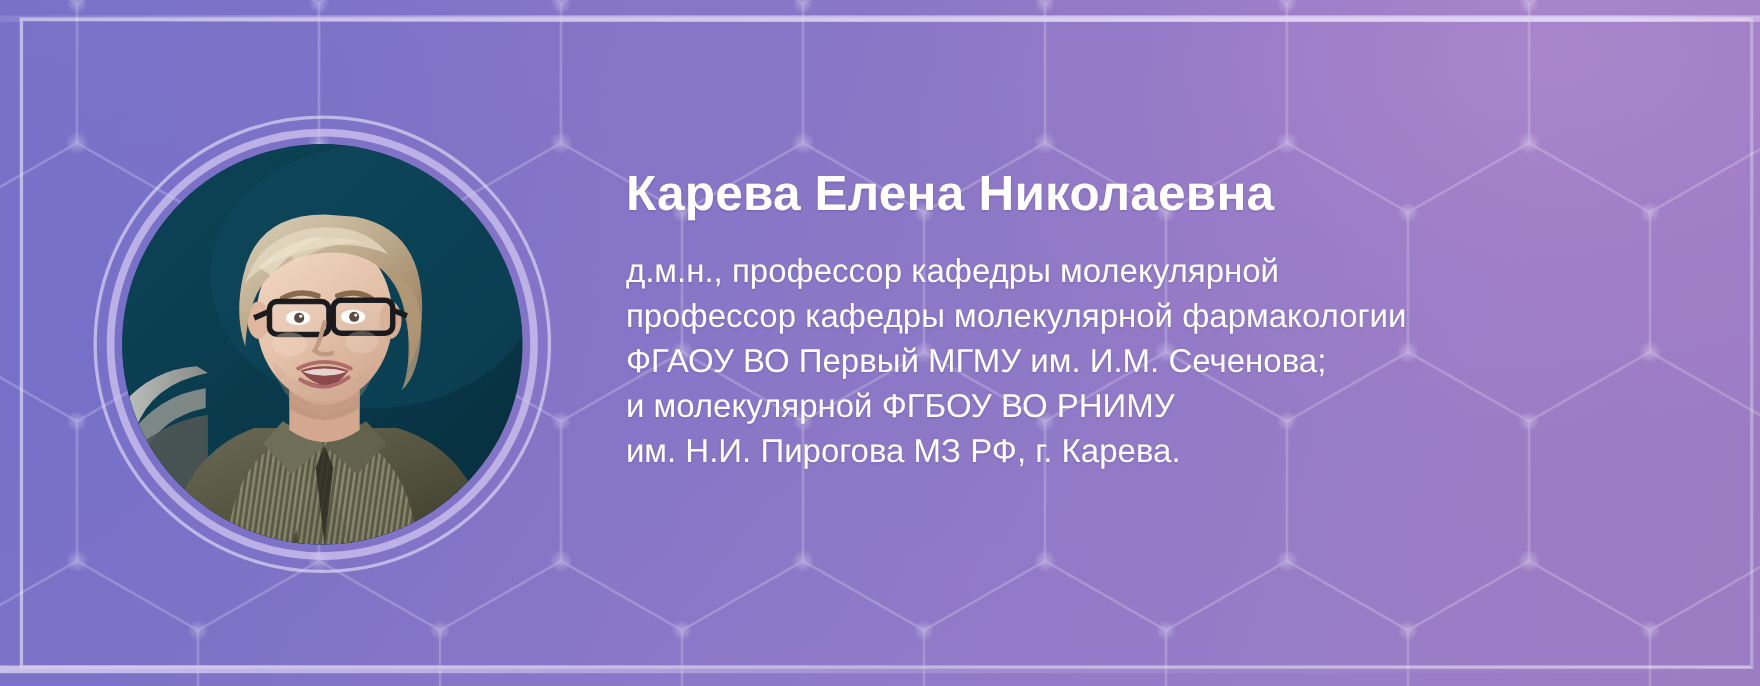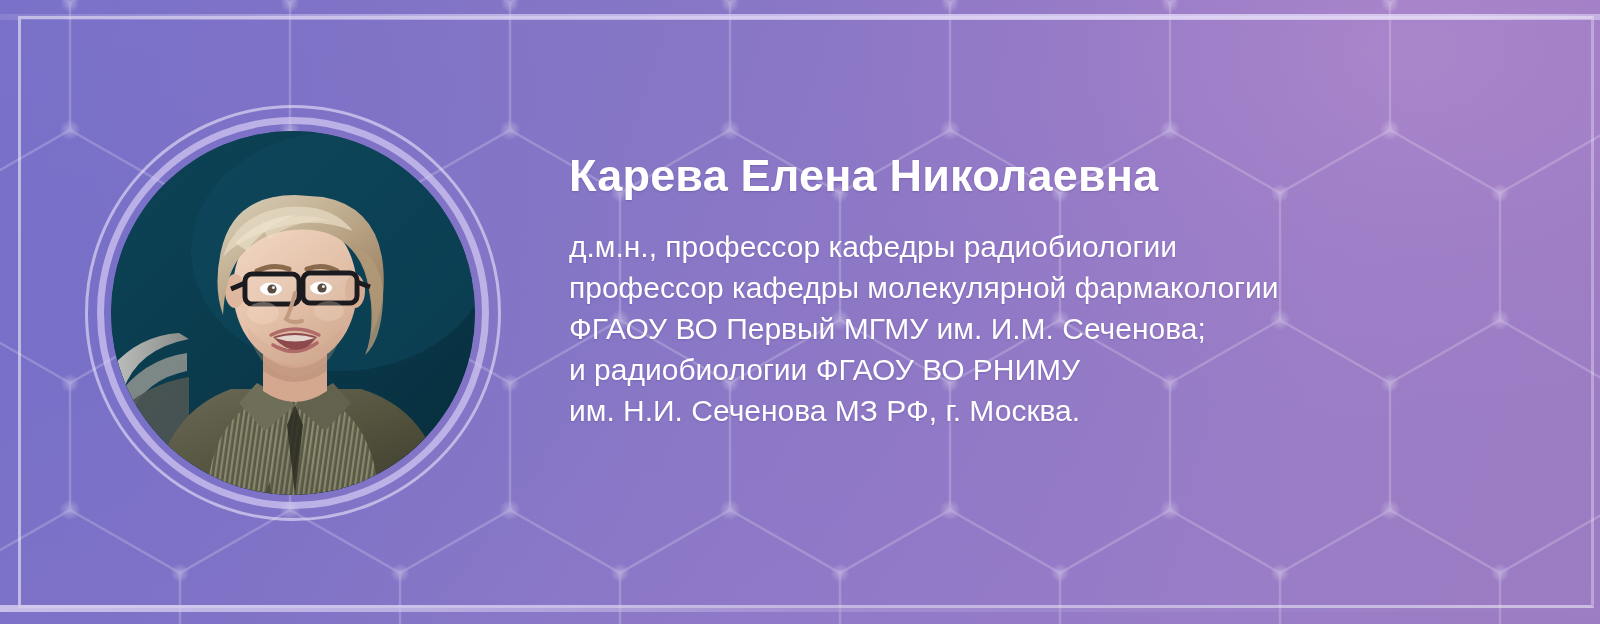--- a/index.html
+++ b/index.html
@@ -407,21 +407,21 @@
 
           <rect x="0" y="0" width="364" height="364" fill="none"></rect>
         </g>
       </svg>
     </div>
   </div>
 
   <div class="text-block">
     <div class="person-name">Карева Елена Николаевна</div>
     <ul class="affiliation">
-      <li>д.м.н., профессор кафедры радиобиологии</li>
+      <li>д.м.н., профессор кафедры молекулярной</li>
       <li>профессор кафедры молекулярной фармакологии</li>
       <li>ФГАОУ ВО Первый МГМУ им. И.М. Сеченова;</li>
-      <li>и радиобиологии ФГАОУ ВО РНИМУ</li>
-      <li>им. Н.И. Сеченова МЗ РФ, г. Москва.</li>
+      <li>и молекулярной ФГБОУ ВО РНИМУ</li>
+      <li>им. Н.И. Пирогова МЗ РФ, г. Карева.</li>
     </ul>
   </div>
 
 </div>
 
 </body></html>

